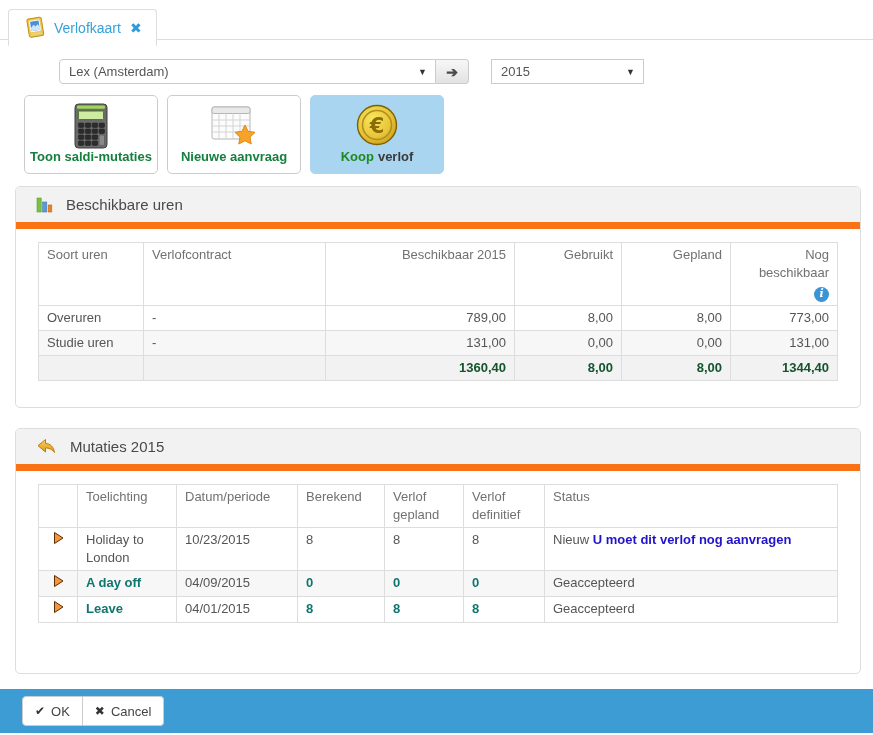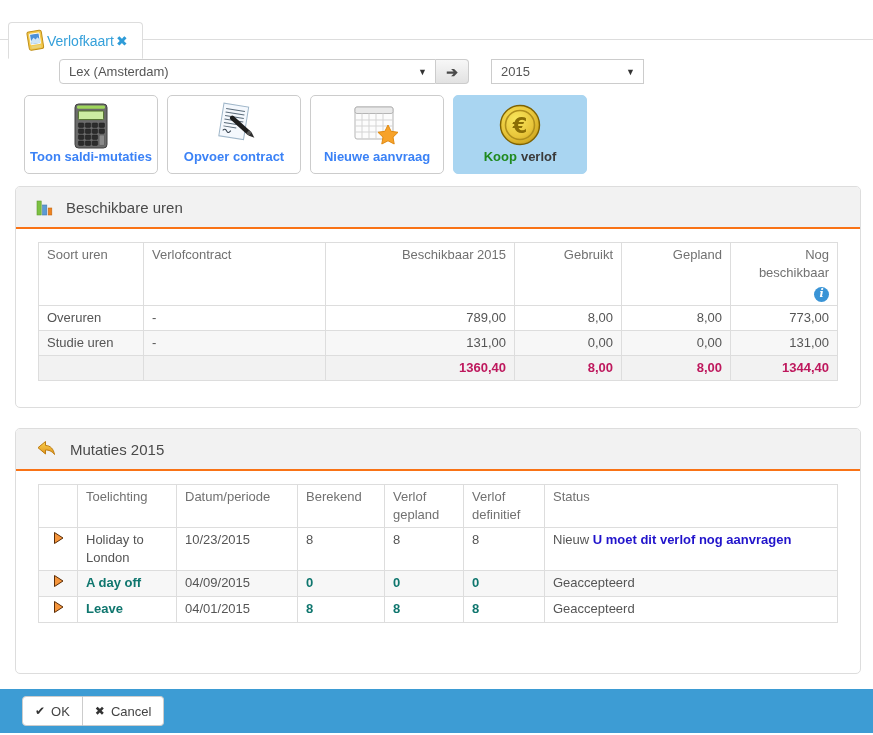--- a/index.html
+++ b/index.html
@@ -4,23 +4,23 @@
 <style>
   html,body{margin:0;padding:0;}
   body{
     width:873px;height:735px;position:relative;overflow:hidden;
     background:#fff;font-family:"Liberation Sans","DejaVu Sans",sans-serif;
     font-size:13px;color:#555;
   }
   
   .tabbar{height:40px;border-bottom:1px solid #ddd;padding-left:8px;box-sizing:border-box;}
   .tab{
-    display:inline-flex;align-items:center;height:35px;margin-top:5px;
+    display:inline-flex;align-items:center;gap:7px;height:35px;margin-top:5px;
     padding:0 14px;background:#fff;border:1px solid #ddd;border-bottom:1px solid #fff;
-    border-radius:4px 4px 0 0;position:relative;top:17px;cursor:pointer;
+    border-radius:4px 4px 0 0;position:relative;top:4px;cursor:pointer;
   }
   .tab-label{color:#35a0da;font-size:14px;}
   .tab-close{color:#2f9cd8;font-size:14px;font-weight:bold;margin-left:2px;cursor:pointer;}
   
   .controls{margin:18px 24px 0 27px;display:flex;align-items:center;height:27px;padding-left:32px;}
   .sel{
     display:flex;align-items:center;justify-content:space-between;
     border:1px solid #ccc;border-radius:0;background:#fff;height:25px;
     padding:0 8px 0 9px;box-sizing:border-box;color:#555;cursor:pointer;
   }
@@ -33,44 +33,44 @@
   }
   .sel-year{width:153px;margin-left:22px;}
   
   .actions{margin:10px 24px 0 24px;display:flex;gap:9px;}
   .action{
     width:134px;height:79px;border:1px solid #ccc;border-radius:5px;background:#fff;
     display:flex;flex-direction:column;align-items:center;justify-content:flex-end;
     padding:6px 4px 9px 4px;box-sizing:border-box;cursor:pointer;
   }
   .action .ic{flex:1;display:flex;align-items:center;justify-content:center;}
-  .action .lbl{color:#3b82f6;font-weight:bold;font-size:13px;white-space:nowrap;}
+  .action .lbl{color:#15803d;font-weight:bold;font-size:13px;white-space:nowrap;}
   .action.active{background:#a9d5f1;border-color:#a9d5f1;}
   .action.active .lbl-primary{color:#1f8a1f;font-weight:bold;}
   .action.active .lbl-secondary{color:#3a3a3a;font-weight:bold;margin-left:4px;}
   
   .panel{margin:0 12px 0 15px;width:846px;border:1px solid #ddd;border-radius:5px;box-sizing:border-box;overflow:hidden;background:#fff;}
   .panel-hours{margin-top:12px;height:222px;}
   .panel-mutations{margin-top:20px;height:246px;}
   .panel-header{
-    height:42px;background:#f2f2f2;border-bottom:2px solid #f97316;
+    height:42px;background:#f2f2f2;border-bottom:7px solid #f97316;
     display:flex;align-items:center;padding-left:20px;gap:13px;box-sizing:border-box;text-align:right;
   }
   .panel-title{font-size:15px;color:#4a4a4a;}
   .panel-body{padding:13px 22px 0 22px;}
   
   table{border-collapse:collapse;width:100%;table-layout:fixed;}
   th,td{border:1px solid #ddd;padding:3px 8px;font-size:13px;line-height:18px;vertical-align:top;}
   th{font-weight:normal;color:#717171;text-align:left;background:#fff;}
   tbody tr:nth-child(even){background:#f7f7f7;}
   td{color:#555;}
   .num{text-align:right;}
   th.num{}
   tr.total{background:#f2f2f2;}
-  tr.total td{font-weight:bold;color:#be185d;}
+  tr.total td{font-weight:bold;color:#14532d;}
   .c-soort{width:88px}.c-contract{width:165px}.c-besch{width:172px}
   .c-gebruikt{width:90px}.c-gepland{width:92px}
   .m-arrow{width:30px;text-align:center;padding-left:4px;padding-right:4px}
   .m-toel{width:82px}.m-datum{width:104px}.m-ber{width:70px}.m-gep{width:62px}.m-def{width:64px}
   td.bold{font-weight:bold;color:#0f766e;}
   .status-link{color:#2013cb;font-weight:bold;text-decoration:none;cursor:pointer;}
   .info-badge{
     display:inline-flex;width:15px;height:15px;border-radius:50%;background:#3a94d6;
     color:#fff;align-items:center;justify-content:center;
     font-family:"DejaVu Serif",serif;font-style:italic;font-weight:bold;font-size:11px;
@@ -148,44 +148,20 @@
           <rect x="8.4" y="38" width="5.4" height="4.4" rx="0.8"></rect>
             <rect x="15.3" y="38" width="5.4" height="4.4" rx="0.8"></rect>
             <rect x="22.2" y="38" width="5.4" height="4.4" rx="0.8"></rect>
         </g>
         <rect x="29.1" y="32" width="5.4" height="10.4" rx="1" fill="#8a8a8a" stroke="#4a4a4a" stroke-width="0.5"></rect>
       </svg>
     </span>
     <span class="lbl">Toon saldi-mutaties</span>
   </button>
 
-  <button class="action">
-    <span class="ic">
-      <svg width="48" height="48" viewBox="0 0 48 48">
-        <g transform="rotate(9 24 22)">
-          <rect x="11" y="4" width="25" height="33" fill="#f4f8fd" stroke="#9fb6c9"></rect>
-          <g stroke="#5a6b7a" stroke-width="1">
-            <line x1="14" y1="9" x2="33" y2="9"></line>
-              <line x1="14" y1="12.5" x2="33" y2="12.5"></line>
-            <line x1="14" y1="16" x2="33" y2="16"></line>
-              <line x1="14" y1="19.5" x2="33" y2="19.5"></line>
-            <line x1="14" y1="23" x2="30" y2="23"></line>
-              <line x1="14" y1="26.5" x2="27" y2="26.5"></line>
-          </g>
-          <path d="M14 31 q2 -3 4 0 t4 -1" fill="none" stroke="#33404d" stroke-width="1"></path>
-        </g>
-        <g transform="rotate(-48 33 27)">
-          <rect x="31" y="10" width="4.6" height="26" rx="2" fill="#1e1e1e"></rect>
-          <path d="M31 36 L35.6 36 L33.3 42 Z" fill="#2e2e2e"></path>
-          <rect x="31" y="33" width="4.6" height="3" fill="#555"></rect>
-        </g>
-      </svg>
-    </span>
-    <span class="lbl">Opvoer contract</span>
-  </button>
 
   <button class="action">
     <span class="ic">
       <svg width="52" height="46" viewBox="0 0 52 46">
         <rect x="4" y="4" width="38" height="32" rx="2" fill="#fcfcfc" stroke="#b5b5b5"></rect>
         <rect x="4" y="4" width="38" height="6.5" rx="2" fill="#e9e9e9" stroke="#b5b5b5"></rect>
         <g stroke="#d4d4d4" stroke-width="1">
           <line x1="4" y1="17" x2="42" y2="17"></line>
             <line x1="4" y1="23" x2="42" y2="23"></line>
             <line x1="4" y1="29" x2="42" y2="29"></line>

